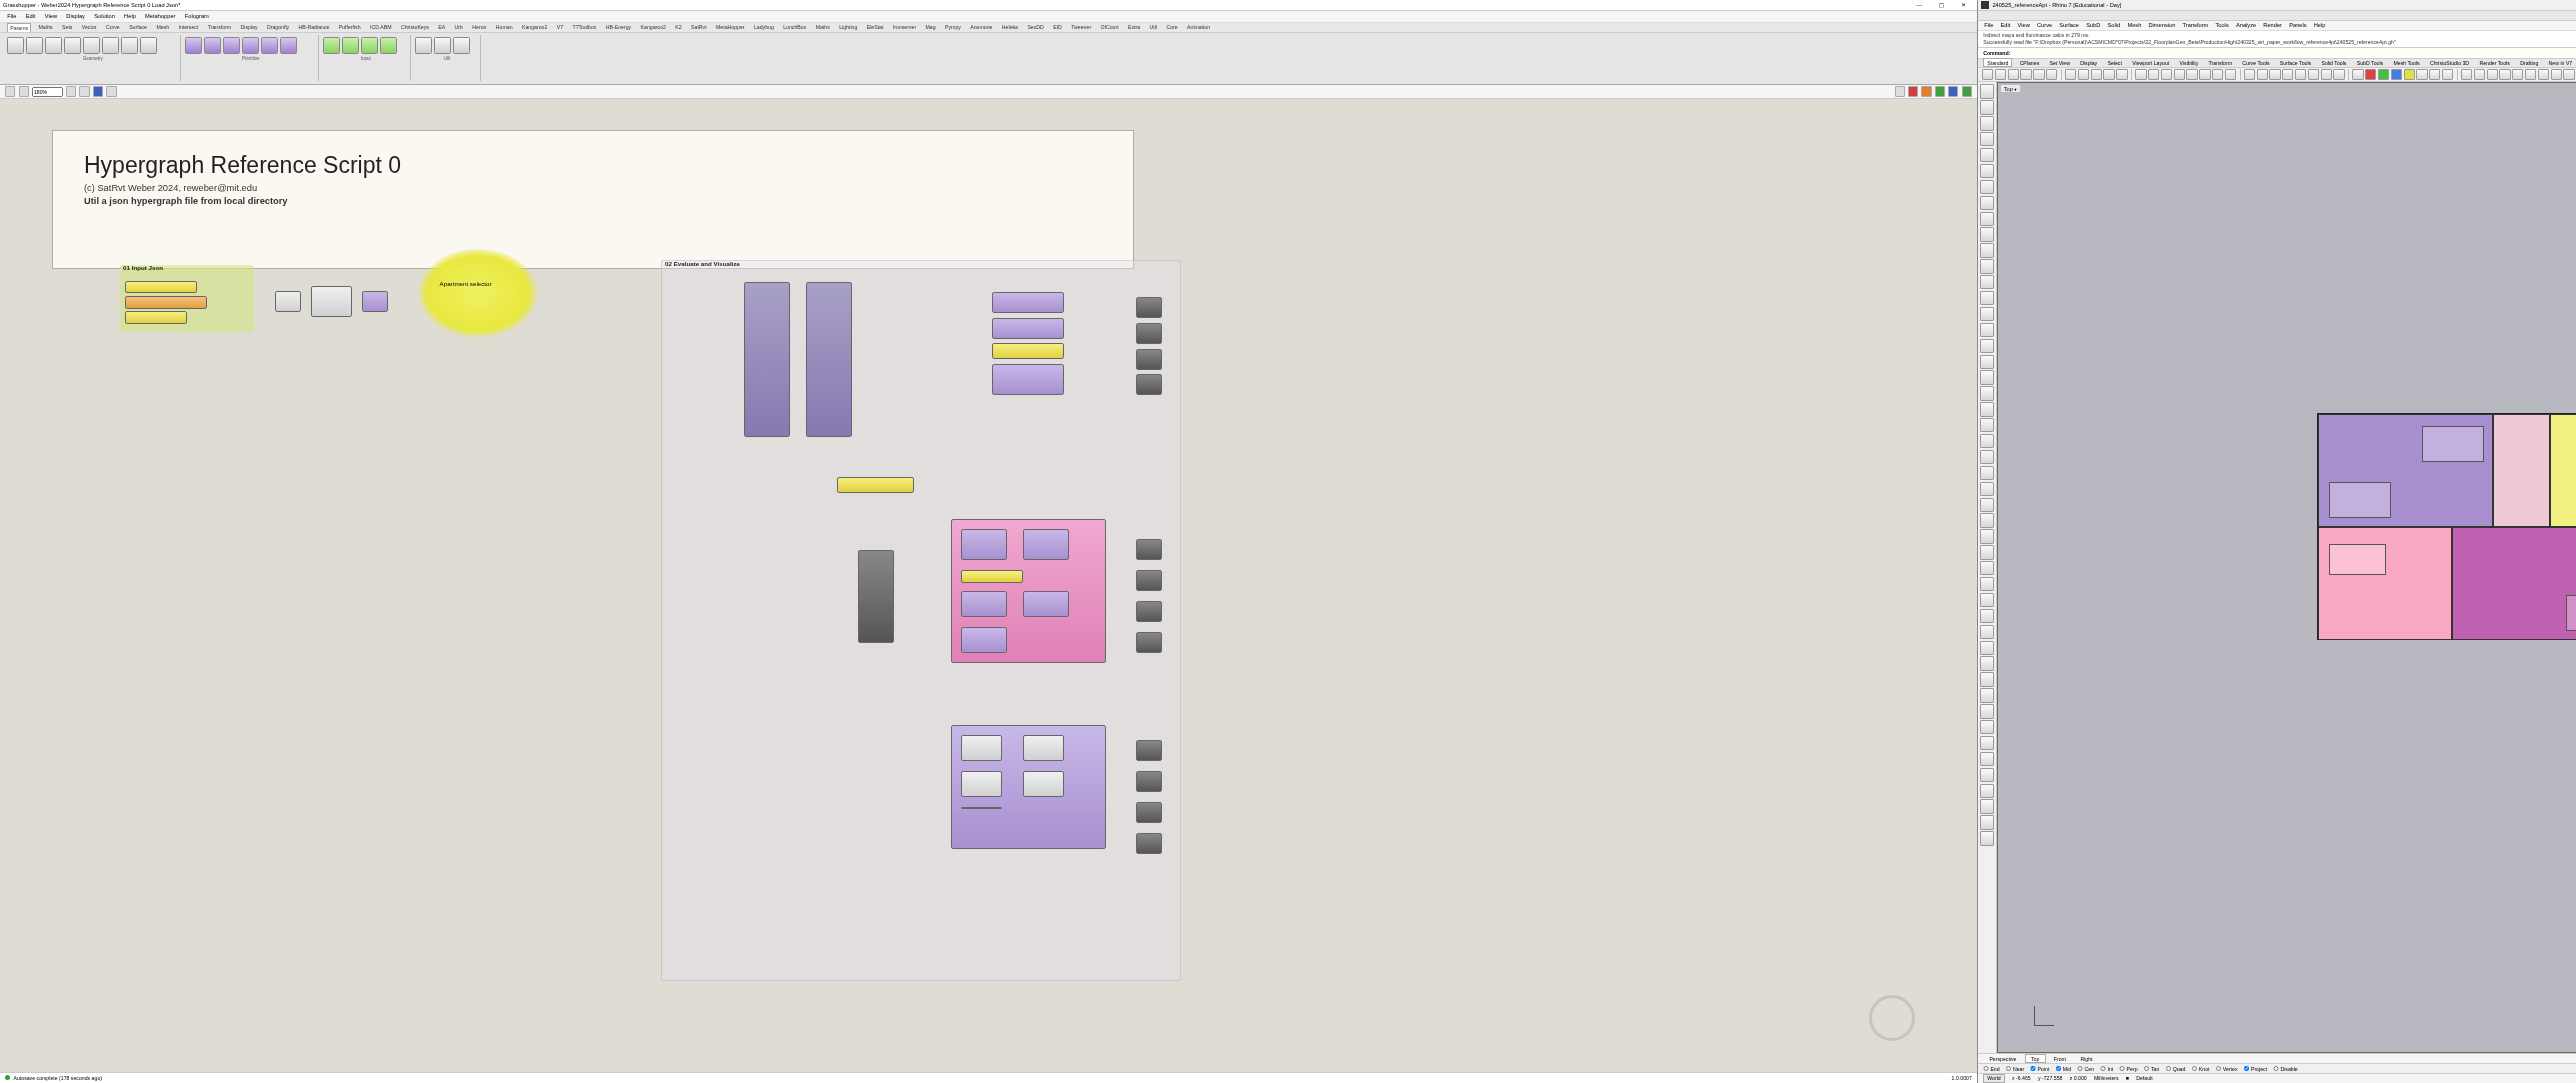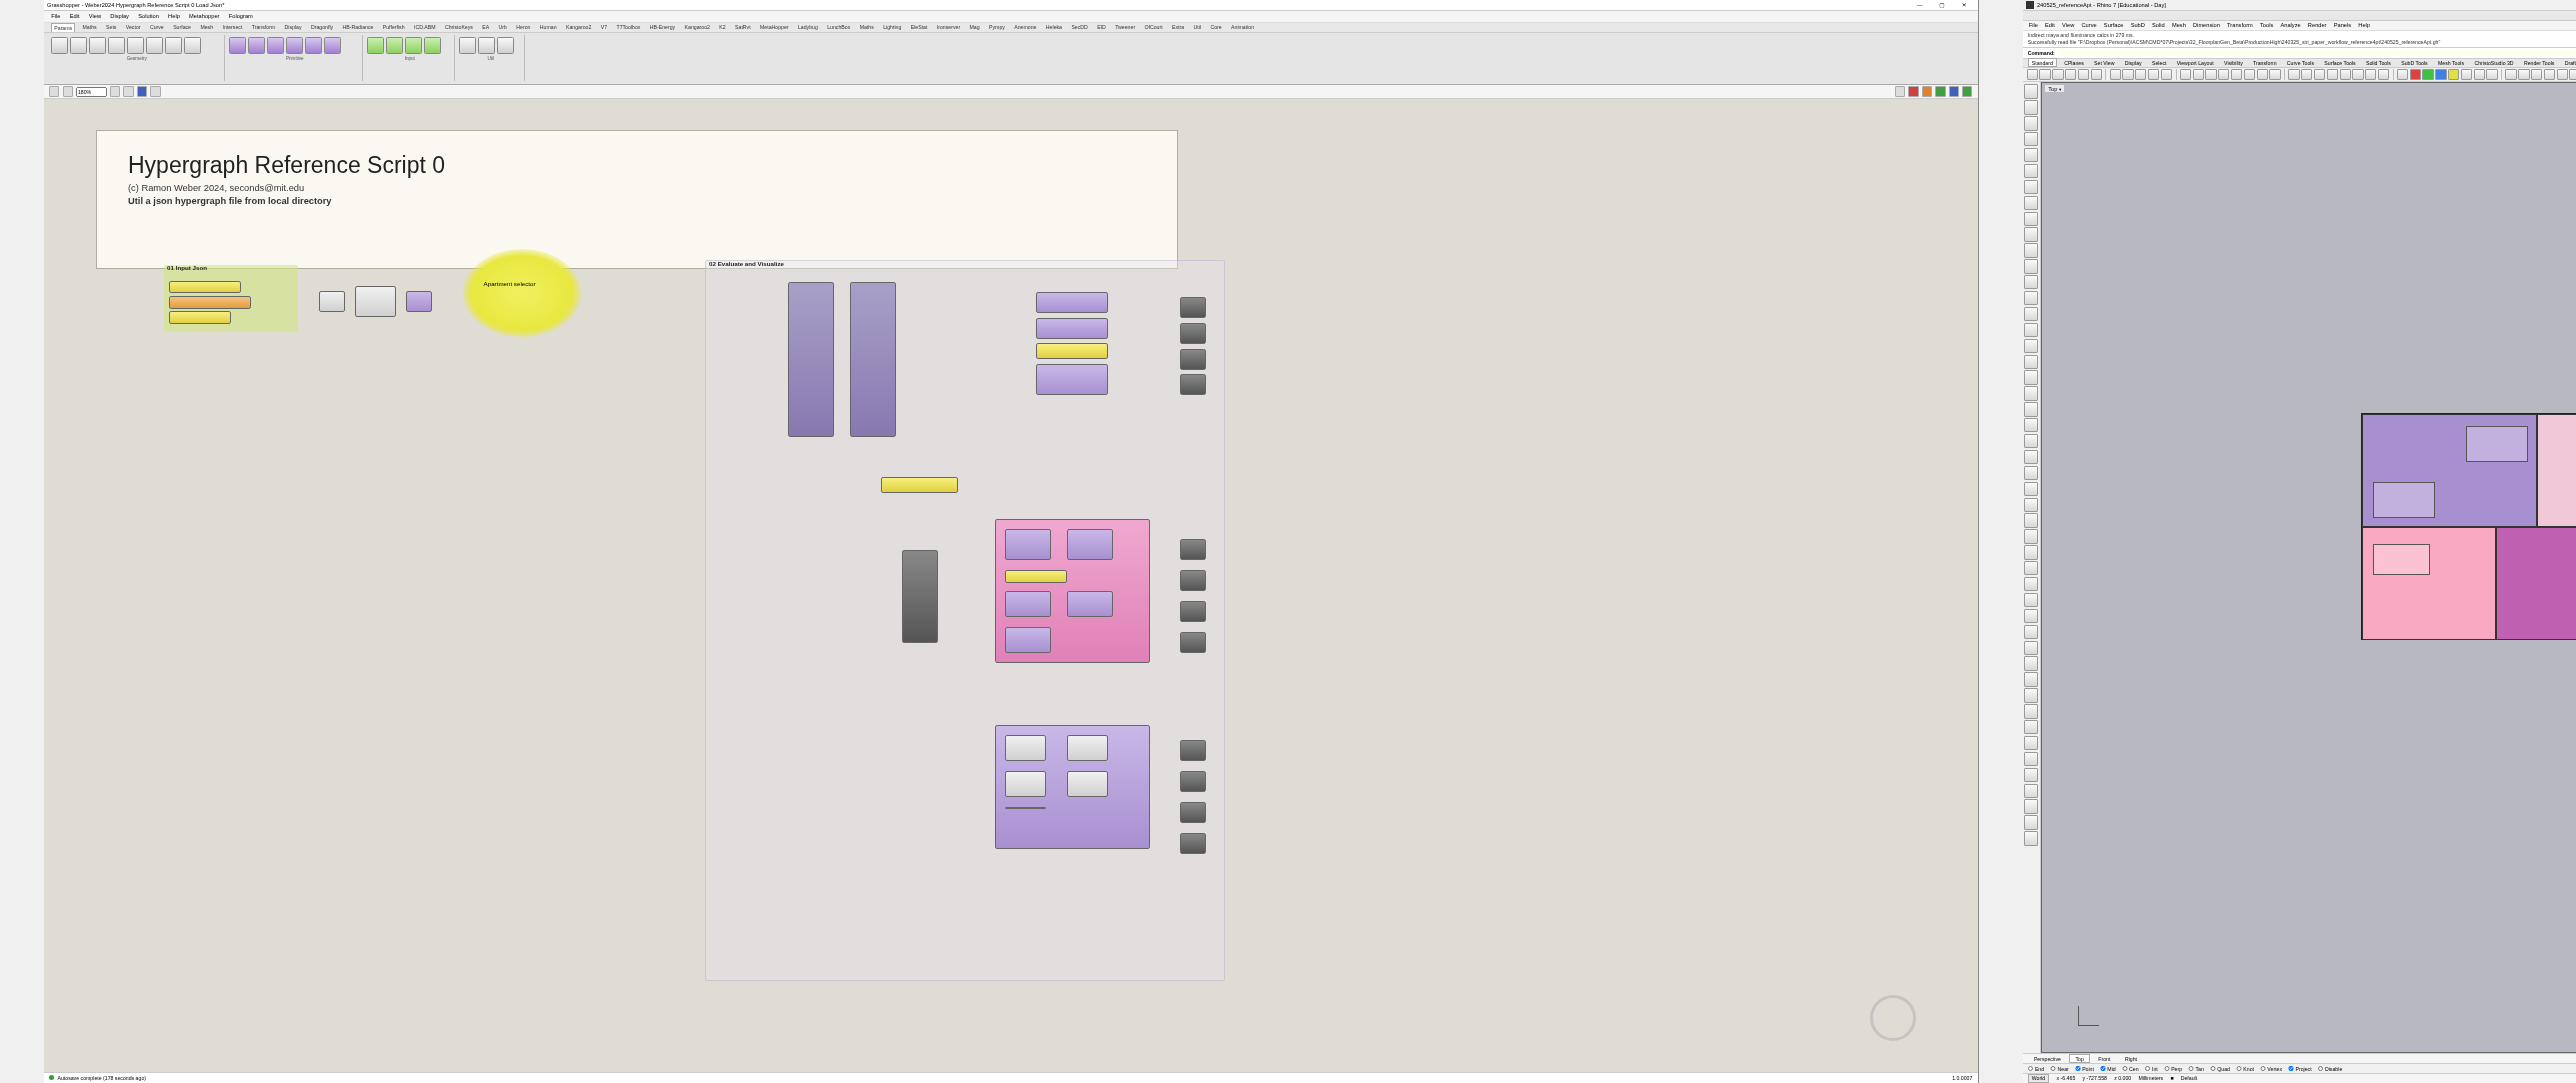--- a/index.html
+++ b/index.html
@@ -1,18 +1,18 @@
 <!DOCTYPE html>
 <html style="font-size:8.2px"><head>
 <meta charset="utf-8">
 <style>
 * { box-sizing: border-box; margin: 0; padding: 0; font-family: "Segoe UI", Arial, sans-serif; }
 body { display: flex; width: 3957px; height: 1083px; overflow: hidden; background: #f0f0f0; }
 
-.left-app, .right-app { display: flex; flex-direction: column; height: 100%; margin-left: 44px; }
+.left-app, .right-app { display: flex; flex-direction: column; height: 100%; }
 .left-app { width: 1978px; border-right: 1px solid #888; }
 .right-app { width: 1978px; }
 
 
 .gh-titlebar { height: 11.3px; background: #fff; display: flex; align-items: center; justify-content: space-between; padding: 0 3.1px; font-size: 5.7px; border-bottom: 0.5px solid #ccc; }
 .gh-titlebar .win-controls span { display: inline-block; width: 20.6px; text-align: center; cursor: pointer; }
 
 .gh-menubar { height: 11.3px; background: #f5f5f5; display: flex; align-items: center; gap: 9.3px; padding: 0 7.2px; font-size: 5.7px; border-bottom: 0.5px solid #ddd; }
 .gh-menubar span { cursor: pointer; }
 
@@ -252,21 +252,21 @@
       <div class="tb orange"></div>
       <div class="tb green"></div>
       <div class="tb blue"></div>
       <div class="tb green"></div>
     </div>
   </div>
 
   <div class="gh-canvas">
     <div class="gh-panel">
       <h1>Hypergraph Reference Script 0</h1>
-      <div class="subtitle">(c) Ramon Weber 2024, seconds@mit.edu</div>
+      <div class="subtitle">(c) SatRvt Weber 2024, reweber@mit.edu</div>
       <div class="desc">Util a json hypergraph file from local directory</div>
 
       <div class="gh-group grp-input">
         <div class="glabel">01 Input Json</div>
         <div class="node yellow" style="left:5.2px; top:15.5px; width:72px; height:12.4px;"></div>
         <div class="node orange" style="left:5.2px; top:31px; width:82px; height:12.4px;"></div>
         <div class="node yellow" style="left:5.2px; top:46px; width:62px; height:12.4px;"></div>
       </div>
 
       <div class="node small" style="left:222px; top:160px;"></div>

